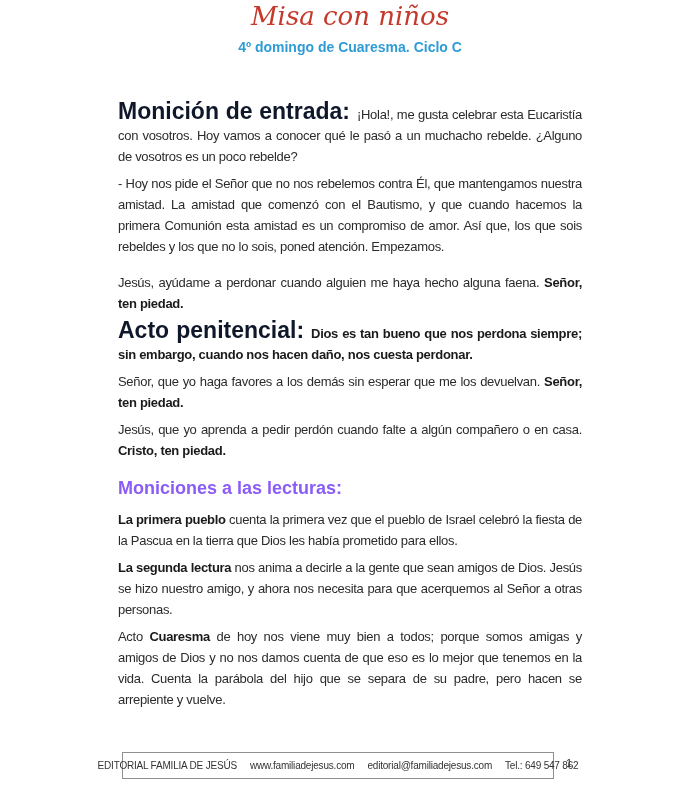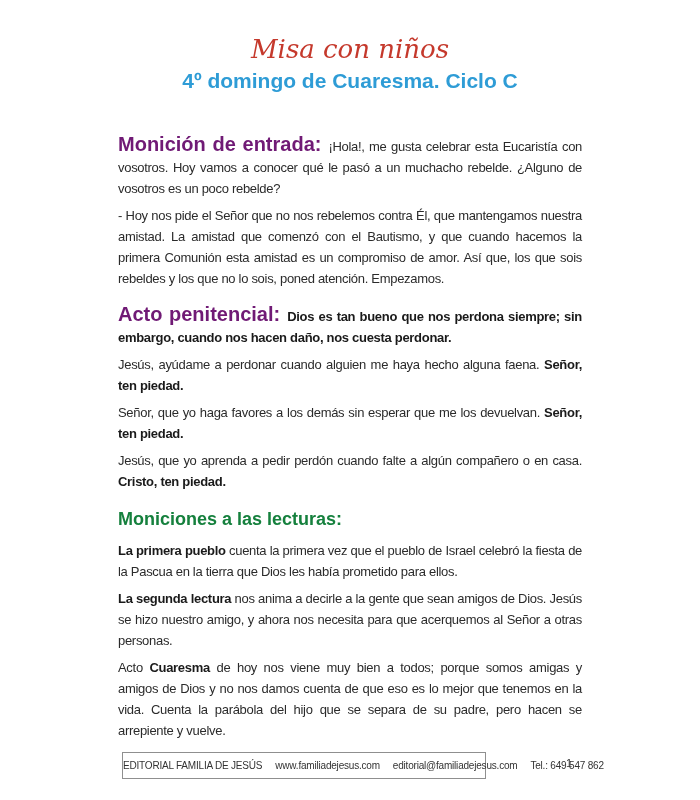--- a/index.html
+++ b/index.html
@@ -7,75 +7,76 @@
     width: 700px; height: 800px;
     background: #ffffff;
     font-family: "Liberation Sans", sans-serif;
     overflow: hidden;
   }
   .page {
     position: relative;
     width: 700px; height: 800px;
     background: #ffffff;
   }
-  header { text-align: center; padding-top: 33px; }
+  header { text-align: center; }
   .title {
     margin: 0;
     font-family: "DejaVu Serif", serif;
     font-style: italic;
     font-weight: 500;
     font-size: 26px;
     line-height: 32px;
     color: #c5392c;
   }
   .subtitle {
     margin: 2px 0 0 0;
     font-family: "Liberation Sans", sans-serif;
     font-weight: bold;
-    font-size: 21px;
+    font-size: 14px;
     line-height: 27px;
     color: #2e9cd6;
   }
   .content {
     width: 464px;
     margin: 40px auto 0 auto;
   }
   .content p {
     margin: 0 0 6px 0;
     font-size: 13px;
     line-height: 21px;
     letter-spacing: -0.3px;
     color: #2b2b2b;
     text-align: justify;
   }
   .sect { margin-top: 15px; }
   .run-in-heading {
     font-weight: bold;
-    font-size: 20px;
+    font-size: 23px;
     letter-spacing: 0;
-    color: #701a75;
+    color: #0f172a;
     margin-right: 7px;
   }
   .standalone-heading {
     margin: 0 0 9px 0;
     font-size: 18px;
     line-height: 24px;
     font-weight: bold;
-    color: #15803d;
+    color: #8b5cf6;
     font-family: "Liberation Sans", sans-serif;
   }
   .content b, .content .bold { font-weight: bold; color: #1a1a1a; }
   .footer-box {
     position: absolute;
     left: 122px; top: 752px;
-    width: 364px; height: 27px;
+    width: 432px; height: 27px;
     border: 1px solid #8f8f8f;
     box-sizing: border-box;
     display: flex;
     align-items: center;
+    justify-content: center;
     gap: 13px;
     font-size: 10px;
     letter-spacing: -0.2px;
     color: #333333;
     white-space: nowrap;
   }
   .page-number {
     position: absolute;
     left: 566px; top: 757px;
     font-size: 11px;
@@ -93,22 +94,22 @@
   </header>
 
   <main class="content">
 
     <section>
       <p><span class="run-in-heading">Monición de entrada:</span><span>¡Hola!, me gusta celebrar esta Eucaristía con vosotros. Hoy vamos a conocer qué le pasó a un muchacho rebelde. ¿Alguno de vosotros es un poco rebelde?</span></p>
       <p>- Hoy nos pide el Señor que no nos rebelemos contra Él, que mantengamos nuestra amistad. La amistad que comenzó con el Bautismo, y que cuando hacemos la primera Comunión esta amistad es un compromiso de amor. Así que, los que sois rebeldes y los que no lo sois, poned atención. Empezamos.</p>
     </section>
 
     <section class="sect">
+      <p><span>Jesús, ayúdame a perdonar cuando alguien me haya hecho alguna faena. </span><b>Señor, ten piedad.</b></p>
       <p><span class="run-in-heading">Acto penitencial:</span><b>Dios es tan bueno que nos perdona siempre; sin embargo, cuando nos hacen daño, nos cuesta perdonar.</b></p>
-      <p><span>Jesús, ayúdame a perdonar cuando alguien me haya hecho alguna faena. </span><b>Señor, ten piedad.</b></p>
       <p><span>Señor, que yo haga favores a los demás sin esperar que me los devuelvan. </span><b>Señor, ten piedad.</b></p>
       <p><span>Jesús, que yo aprenda a pedir perdón cuando falte a algún compañero o en casa. </span><b>Cristo, ten piedad.</b></p>
     </section>
 
     <section class="sect">
       <h3 class="standalone-heading">Moniciones a las lecturas:</h3>
       <p><b>La primera pueblo</b><span> cuenta la primera vez que el pueblo de Israel celebró la fiesta de la Pascua en la tierra que Dios les había prometido para ellos.</span></p>
       <p><b>La segunda lectura</b><span> nos anima a decirle a la gente que sean amigos de Dios. Jesús se hizo nuestro amigo, y ahora nos necesita para que acerquemos al Señor a otras personas.</span></p>
       <p><span>Acto </span><b>Cuaresma</b><span> de hoy nos viene muy bien a todos; porque somos amigas y amigos de Dios y no nos damos cuenta de que eso es lo mejor que tenemos en la vida. Cuenta la parábola del hijo que se separa de su padre, pero hacen se arrepiente y vuelve.</span></p>
     </section>

